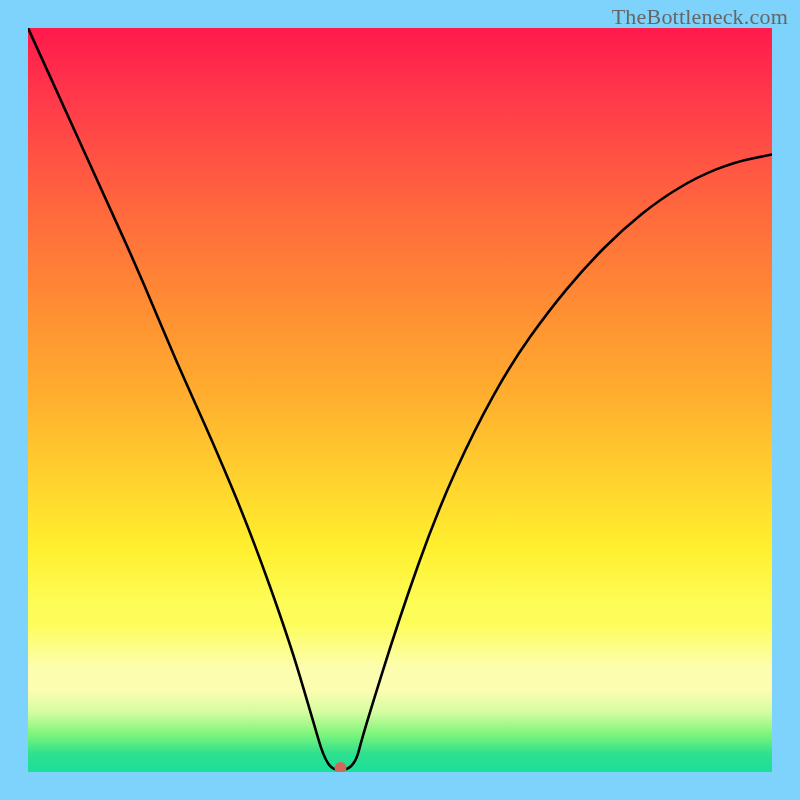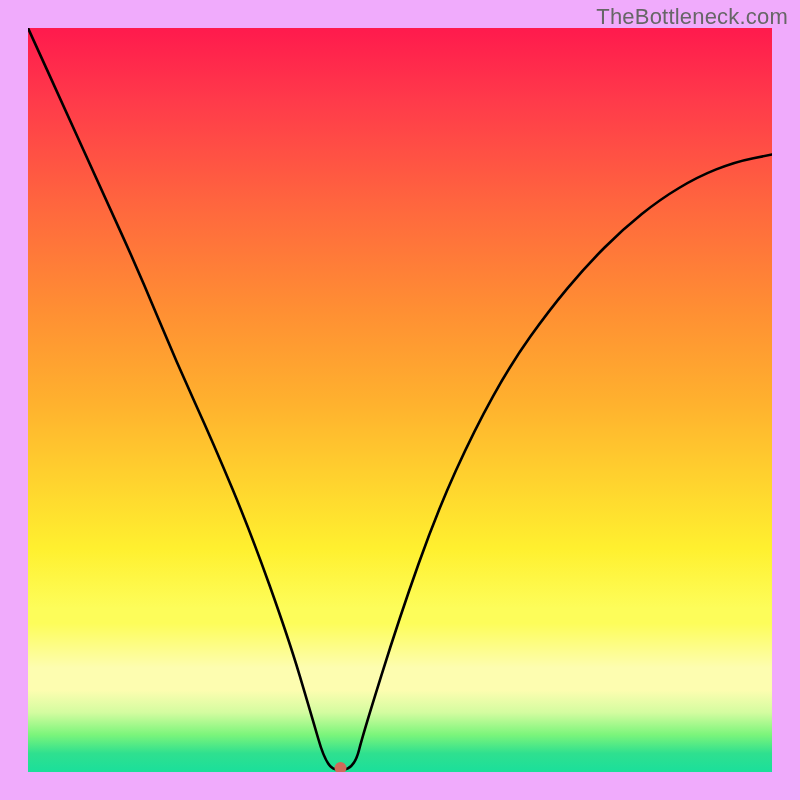--- a/index.html
+++ b/index.html
@@ -10,21 +10,22 @@
     background: #000;
     overflow: hidden;
     font-family: Arial, Helvetica, sans-serif;
   }
   .frame {
     position: absolute;
     top: 0;
     left: 0;
     width: 800px;
     height: 800px;
-    background: #f0abfc;
+    background: #7dd3fc;
+    font-family: Liberation Serif, serif;
   }
   .plot-area {
     position: absolute;
     top: 28px;
     left: 28px;
     width: 744px;
     height: 744px;
     background: linear-gradient(
       to bottom,
       #ff1a4d 0%,

